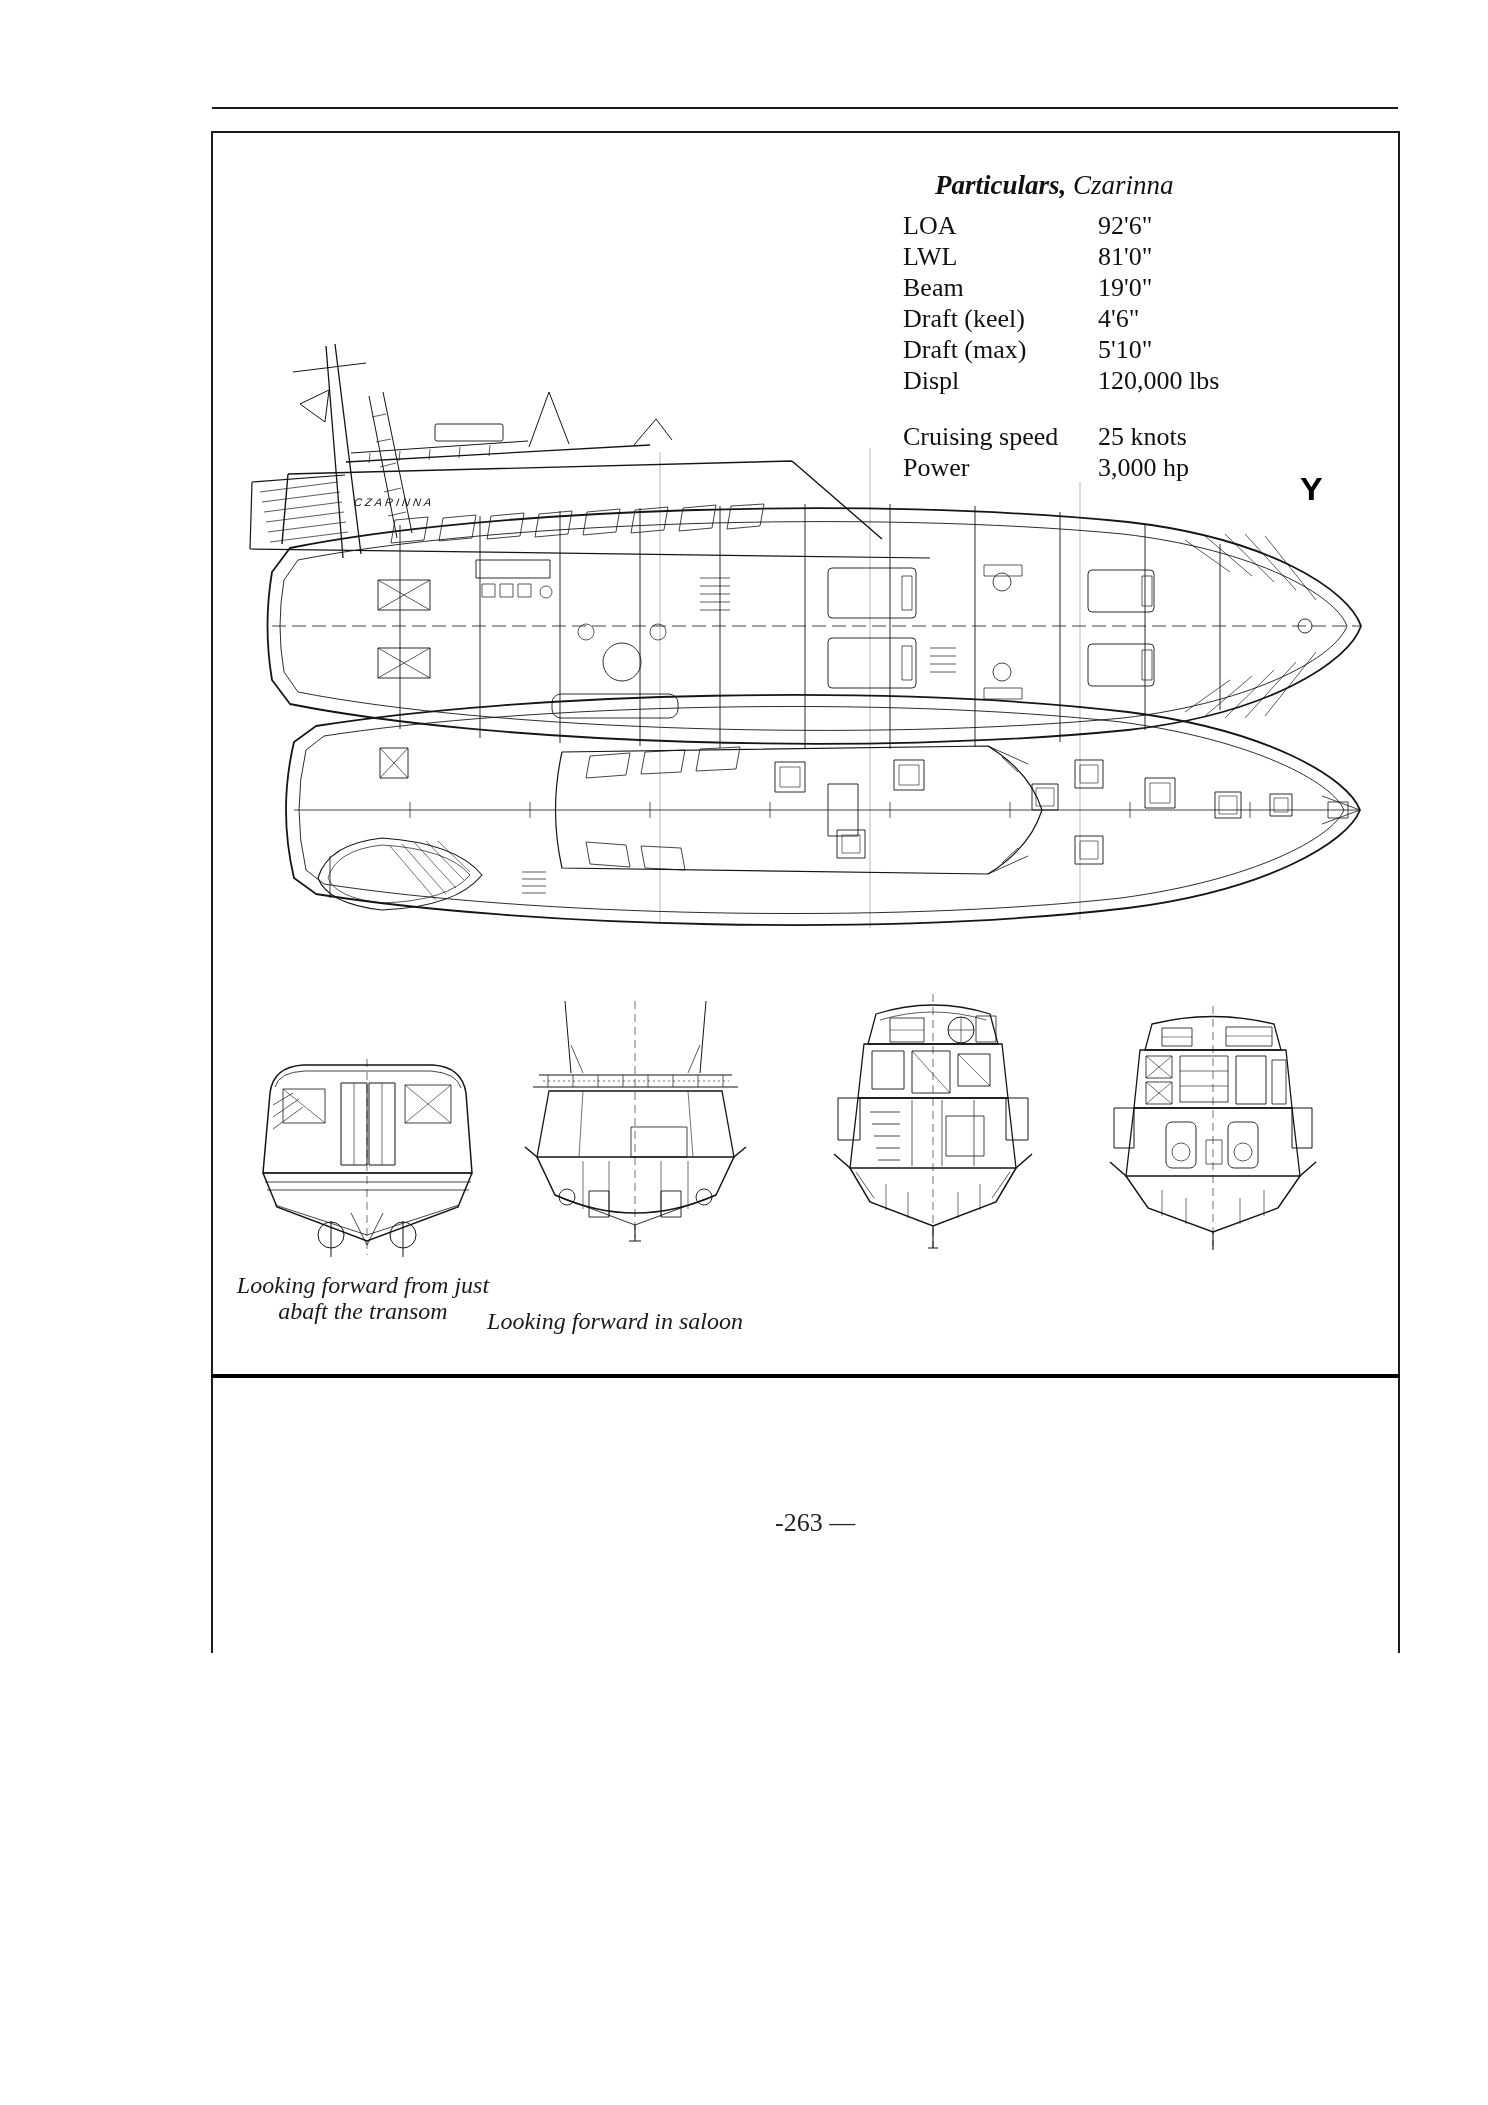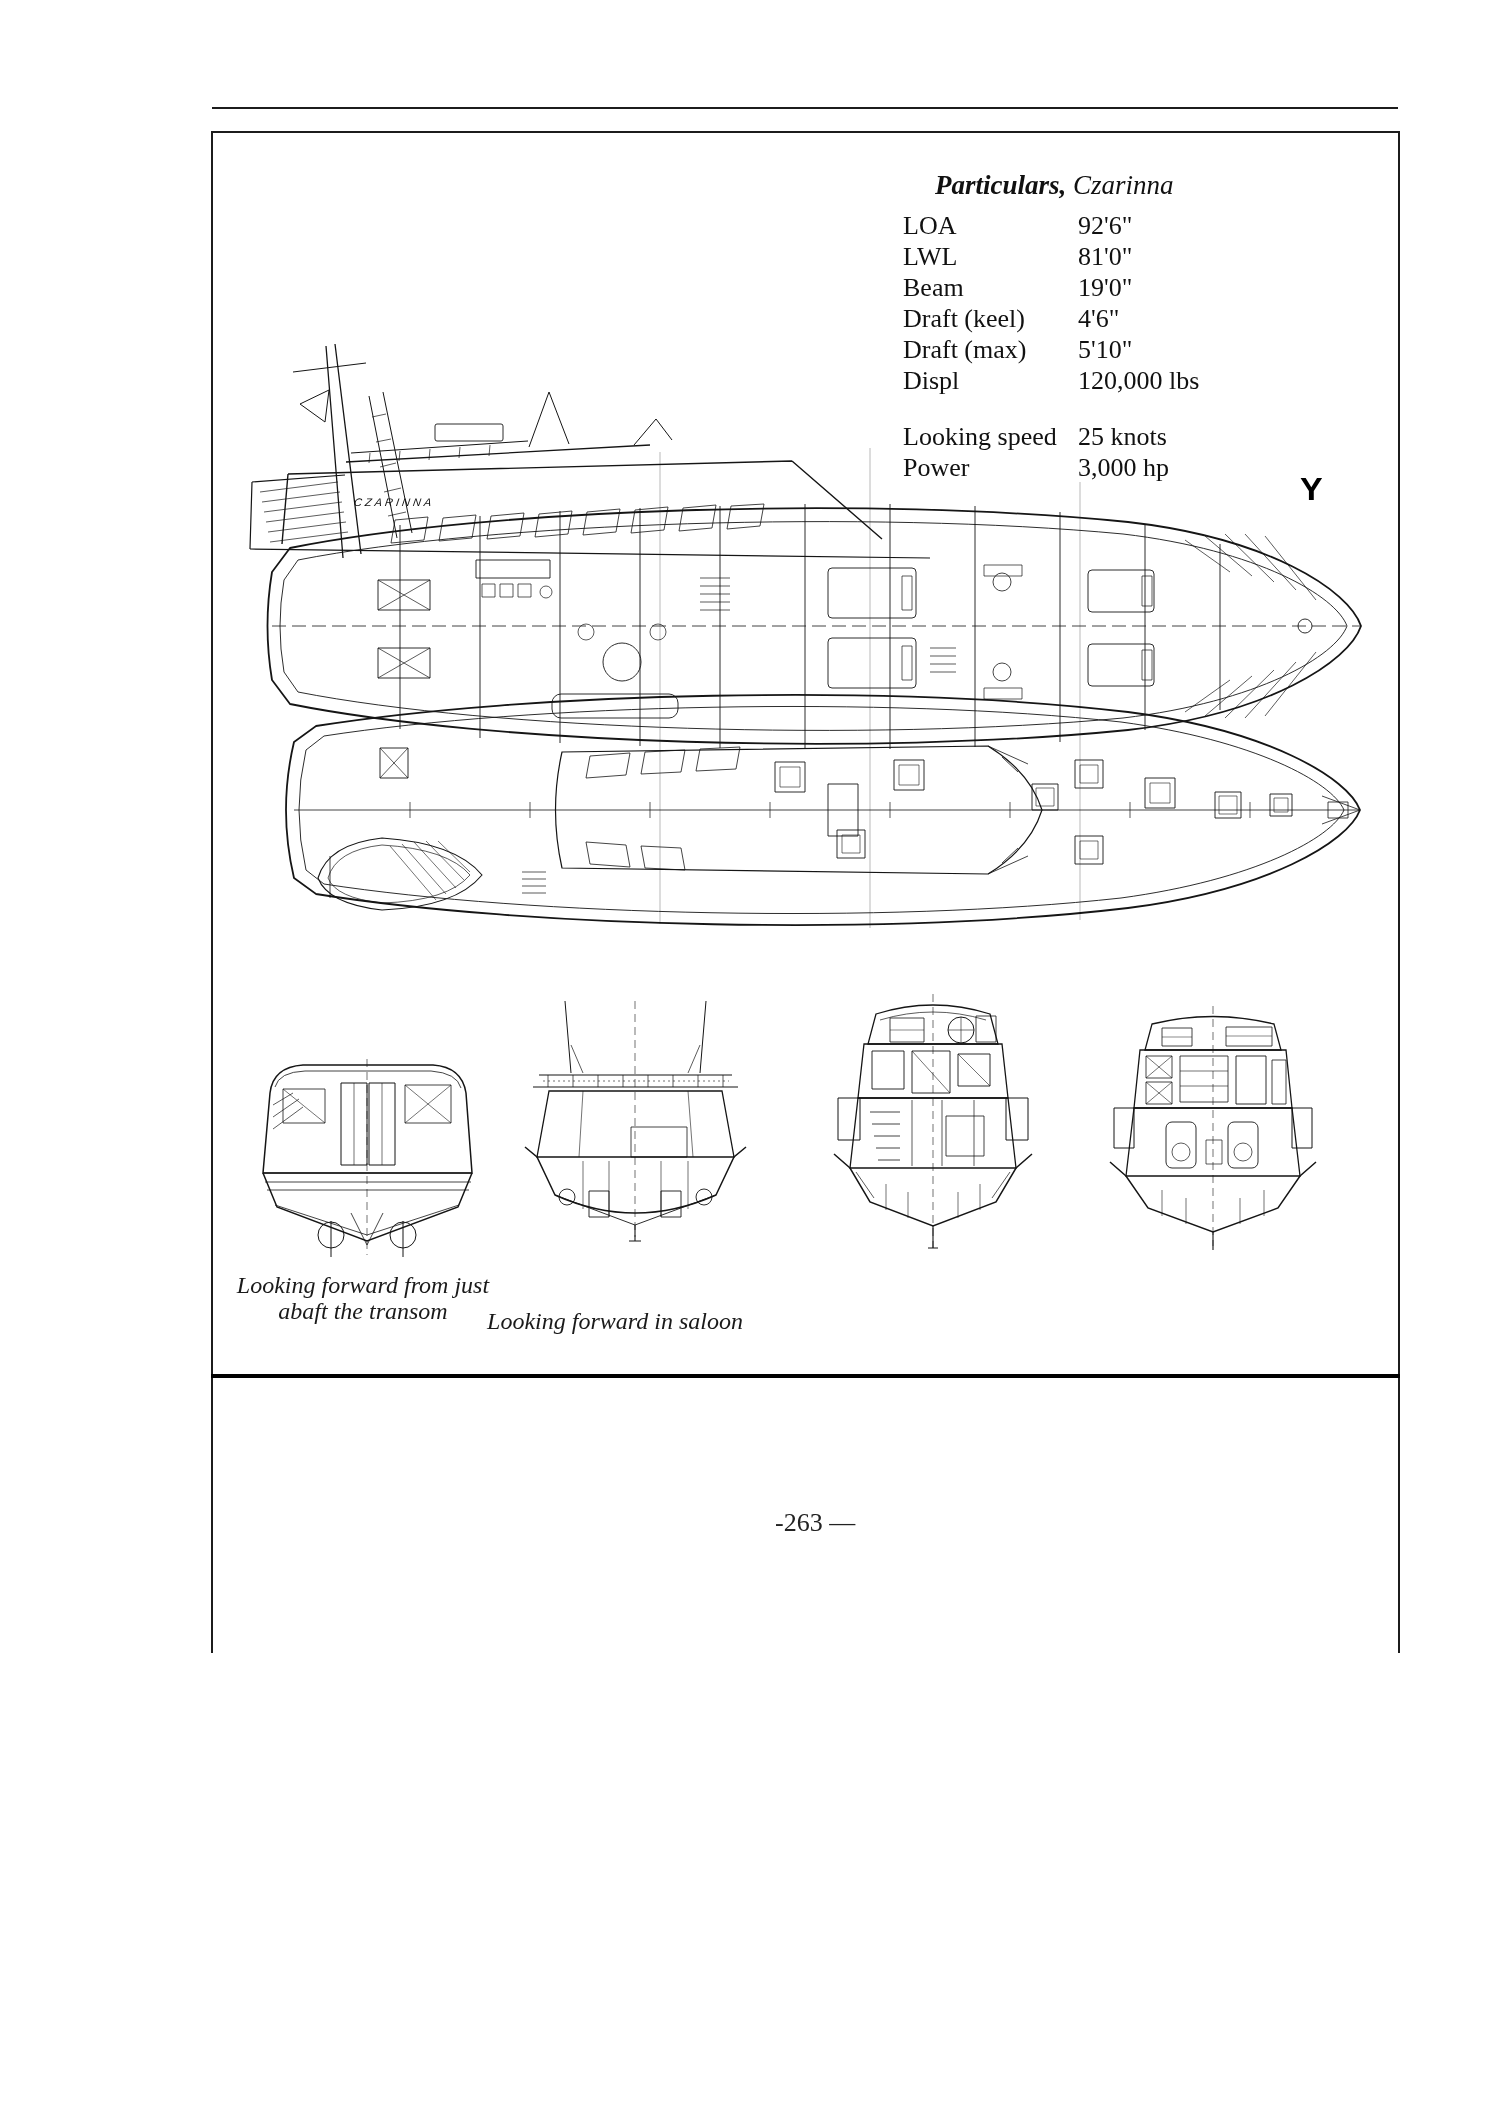--- a/index.html
+++ b/index.html
@@ -6,21 +6,21 @@
   .page{
     position:relative;width:1488px;height:2105px;background:#ffffff;
     font-family:"Liberation Serif", serif;color:#111;overflow:hidden;
   }
   .hline,.vline{position:absolute;background:#1c1c1c;}
   
   .particulars{position:absolute;left:903px;top:170px;width:360px;font-size:26px;line-height:31px;}
   .particulars .title{margin-left:32px;margin-bottom:9px;font-size:27px;}
   .particulars .title .b{font-weight:bold;font-style:italic;}
   .particulars .title .i{font-style:italic;}
-  .prow{display:flex;}
+  .prow{display:flex;gap:20px;}
   .prow .lbl{width:175px;flex:none;}
   .perf{margin-top:25px;}
   .y-mark{
     position:absolute;left:1300px;top:472px;font-family:"Liberation Sans",sans-serif;
     font-weight:800;font-size:34px;line-height:34px;color:#000;transform:scaleY(0.92);
   }
   .caption{
     position:absolute;top:1272px;width:270px;text-align:center;
     font-style:italic;font-size:24px;line-height:26px;color:#1a1a1a;
   }
@@ -67,21 +67,21 @@
     <div class="prow">
       <span class="lbl">Draft (max)</span>
       <span class="val">5'10"</span>
     </div>
     <div class="prow">
       <span class="lbl">Displ</span>
       <span class="val">120,000 lbs</span>
     </div>
     <div class="perf">
       <div class="prow">
-        <span class="lbl">Looking speed</span>
+        <span class="lbl">Cruising speed</span>
         <span class="val">25 knots</span>
       </div>
       <div class="prow">
         <span class="lbl">Power</span>
         <span class="val">3,000 hp</span>
       </div>
     </div>
   </div>
 
   <div class="y-mark">Y</div>

